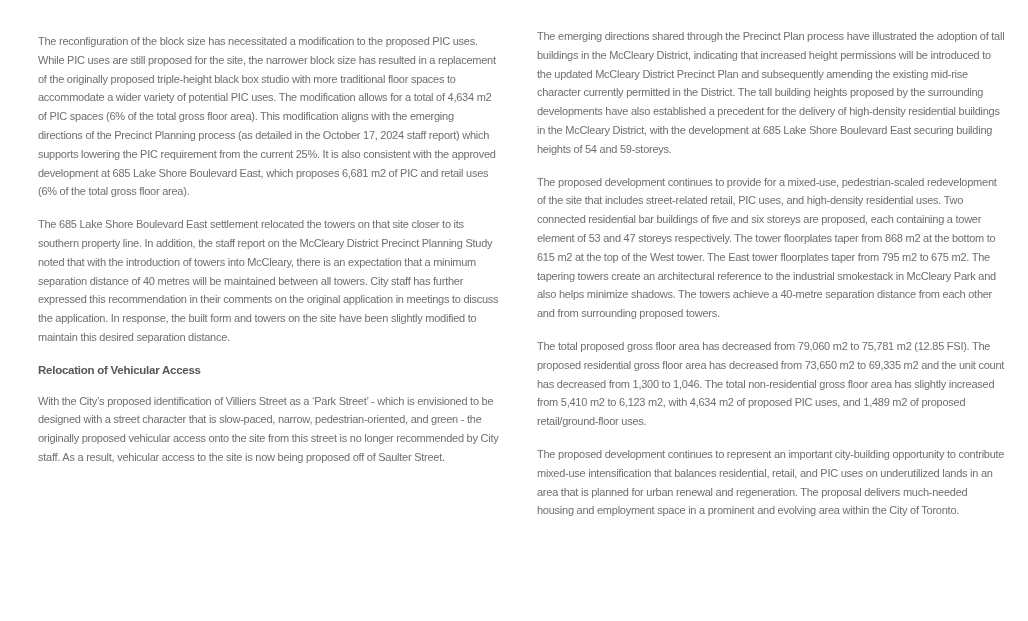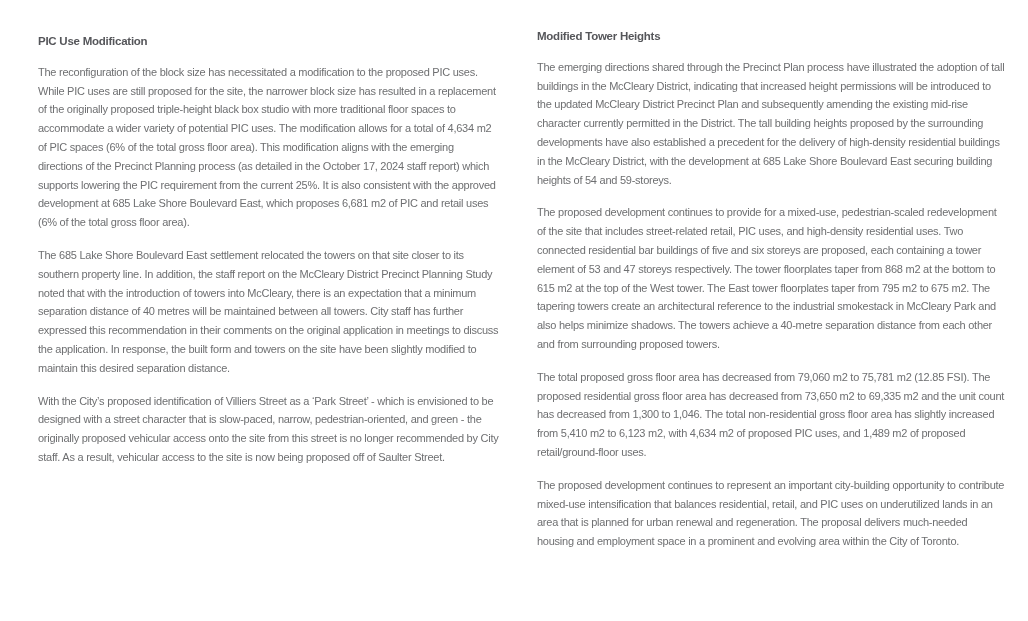--- a/index.html
+++ b/index.html
@@ -38,38 +38,37 @@
   }
 </style>
 </head>
 <body>
 
 <div class="page">
 
   <div class="col col-left">
 
     <section class="doc-section">
-      <h3>PIC Use Modification</h3>
       <p>The reconfiguration of the block size has necessitated a modification to the proposed PIC uses. While PIC uses are still proposed for the site, the narrower block size has resulted in a replacement of the originally proposed triple-height black box studio with more traditional floor spaces to accommodate a wider variety of potential PIC uses. The modification allows for a total of 4,634 m2 of PIC spaces (6% of the total gross floor area). This modification aligns with the emerging directions of the Precinct Planning process (as detailed in the October 17, 2024 staff report) which supports lowering the PIC requirement from the current 25%. It is also consistent with the approved development at 685 Lake Shore Boulevard East, which proposes 6,681 m2 of PIC and retail uses (6% of the total gross floor area).</p>
     </section>
 
     <section class="doc-section">
       <p>The 685 Lake Shore Boulevard East settlement relocated the towers on that site closer to its southern property line. In addition, the staff report on the McCleary District Precinct Planning Study noted that with the introduction of towers into McCleary, there is an expectation that a minimum separation distance of 40 metres will be maintained between all towers. City staff has further expressed this recommendation in their comments on the original application in meetings to discuss the application. In response, the built form and towers on the site have been slightly modified to maintain this desired separation distance.</p>
     </section>
 
     <section class="doc-section">
+      <h3>Relocation of Vehicular Access</h3>
       <p>With the City’s proposed identification of Villiers Street as a ‘Park Street’ - which is envisioned to be designed with a street character that is slow-paced, narrow, pedestrian-oriented, and green - the originally proposed vehicular access onto the site from this street is no longer recommended by City staff. As a result, vehicular access to the site is now being proposed off of Saulter Street.</p>
     </section>
 
   </div>
 
   <div class="col col-right">
 
     <section class="doc-section">
-      <h3>Modified Tower Heights</h3>
       <p>The emerging directions shared through the Precinct Plan process have illustrated the adoption of tall buildings in the McCleary District, indicating that increased height permissions will be introduced to the updated McCleary District Precinct Plan and subsequently amending the existing mid-rise character currently permitted in the District. The tall building heights proposed by the surrounding developments have also established a precedent for the delivery of high-density residential buildings in the McCleary District, with the development at 685 Lake Shore Boulevard East securing building heights of 54 and 59-storeys.</p>
       <p>The proposed development continues to provide for a mixed-use, pedestrian-scaled redevelopment of the site that includes street-related retail, PIC uses, and high-density residential uses. Two connected residential bar buildings of five and six storeys are proposed, each containing a tower element of 53 and 47 storeys respectively. The tower floorplates taper from 868 m2 at the bottom to 615 m2 at the top of the West tower. The East tower floorplates taper from 795 m2 to 675 m2. The tapering towers create an architectural reference to the industrial smokestack in McCleary Park and also helps minimize shadows. The towers achieve a 40-metre separation distance from each other and from surrounding proposed towers.</p>
       <p>The total proposed gross floor area has decreased from 79,060 m2 to 75,781 m2 (12.85 FSI). The proposed residential gross floor area has decreased from 73,650 m2 to 69,335 m2 and the unit count has decreased from 1,300 to 1,046. The total non-residential gross floor area has slightly increased from 5,410 m2 to 6,123 m2, with 4,634 m2 of proposed PIC uses, and 1,489 m2 of proposed retail/ground-floor uses.</p>
       <p>The proposed development continues to represent an important city-building opportunity to contribute mixed-use intensification that balances residential, retail, and PIC uses on underutilized lands in an area that is planned for urban renewal and regeneration. The proposal delivers much-needed housing and employment space in a prominent and evolving area within the City of Toronto.</p>
     </section>
 
   </div>
 
 </div>
 

